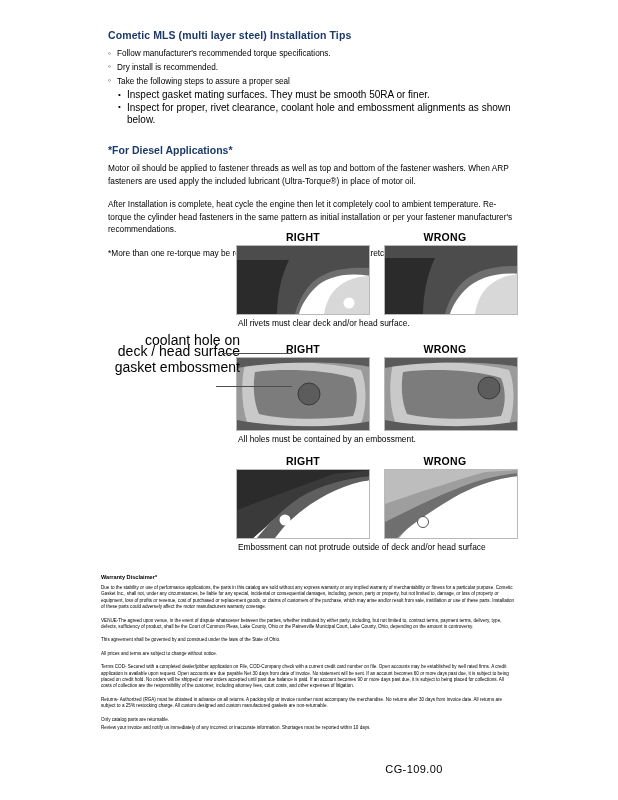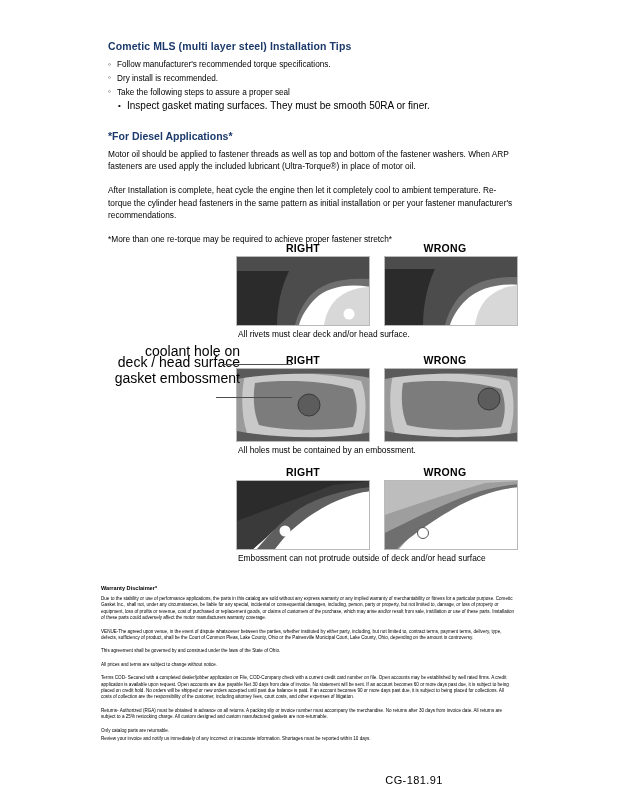--- a/index.html
+++ b/index.html
@@ -10,21 +10,21 @@
   body {
     width: 618px;
     height: 800px;
     font-family: "Liberation Sans", sans-serif;
     color: #000000;
     position: relative;
     overflow: hidden;
   }
   .page {
     position: absolute;
-    left: 0; top: 12px;
+    left: 0; top: 1px;
     width: 618px;
     height: 636px;
   }
   .content {
     position: absolute;
     left: 108px;
     top: 28px;
     width: 408px;
   }
   h1.title {
@@ -194,20 +194,21 @@
   <div class="content">
     <h1 class="title">Cometic MLS (multi layer steel) Installation Tips</h1>
 
     <ul class="bullets">
       <li><span>Follow manufacturer's recommended torque specifications.</span></li>
       <li><span>Dry install is recommended.</span></li>
       <li>
         <span>Take the following steps to assure a proper seal</span>
         <ul class="subbullets">
           <li><span>Inspect gasket mating surfaces.  They must be smooth 50RA or finer.</span></li>
+          <li><span>Inspect for proper, rivet clearance, coolant hole and embossment alignments as shown below.</span></li>
         </ul>
       </li>
     </ul>
 
     <h2 class="section">*For Diesel Applications*</h2>
     <p class="body">Motor oil should be applied to fastener threads as well as top and bottom of the fastener washers. When ARP fasteners are used apply the included lubricant (Ultra-Torque®) in place of motor oil.</p>
     <p class="body">After Installation is complete, heat cycle the engine then let it completely cool to ambient temperature. Re-torque the cylinder head fasteners in the same pattern as initial installation or per your fastener manufacturer's recommendations.</p>
     <p class="body last">*More than one re-torque may be required to achieve proper fastener stretch*</p>
   </div>
 
@@ -326,16 +327,16 @@
     <p>VENUE-The agreed upon venue, in the event of dispute whatsoever between the parties, whether instituted by either party, including, but not limited to, contract terms, payment terms, delivery, type, defects, sufficiency of product, shall be the Court of Common Pleas, Lake County, Ohio or the Painesville Municipal Court, Lake County, Ohio, depending on the amount in controversy.</p>
     <p>This agreement shall be governed by and construed under the laws of the State of Ohio.</p>
     <p>All prices and terms are subject to change without notice.</p>
     <p>Terms COD- Secured with a completed dealer/jobber application on File, COD-Company check with a current credit card number on file.  Open accounts may be established by well rated firms.  A credit application is available upon request.  Open accounts are due payable Net 30 days from date of invoice.  No statement will be sent.  If an account becomes 60 or more days past due, it is subject to being placed on credit hold.  No orders will be shipped or new orders accepted until past due balance is paid.  If an account becomes 90 or more days past due, it is subject to being placed for collections.  All costs of collection are the responsibility of the customer, including attorney fees, court costs, and other expenses of litigation.</p>
     <p>Returns- Authorized (RGA) must be obtained in advance on all returns.  A packing slip or invoice number must accompany the merchandise.  No returns after 30 days from invoice date.  All returns are subject to a 25% restocking charge.  All custom designed and custom manufactured gaskets are non-returnable.</p>
     <p style="margin-bottom:2px;">Only catalog parts are returnable.</p>
     <p>Review your invoice and notify us immediately of any incorrect or inaccurate information.  Shortages must be reported within 10 days.</p>
   </div>
 
   <div class="docnum">
-    <span>CG-181.91</span>
+    <span>CG-109.00</span>
   </div>
 
 </div>
 
 </body></html>

